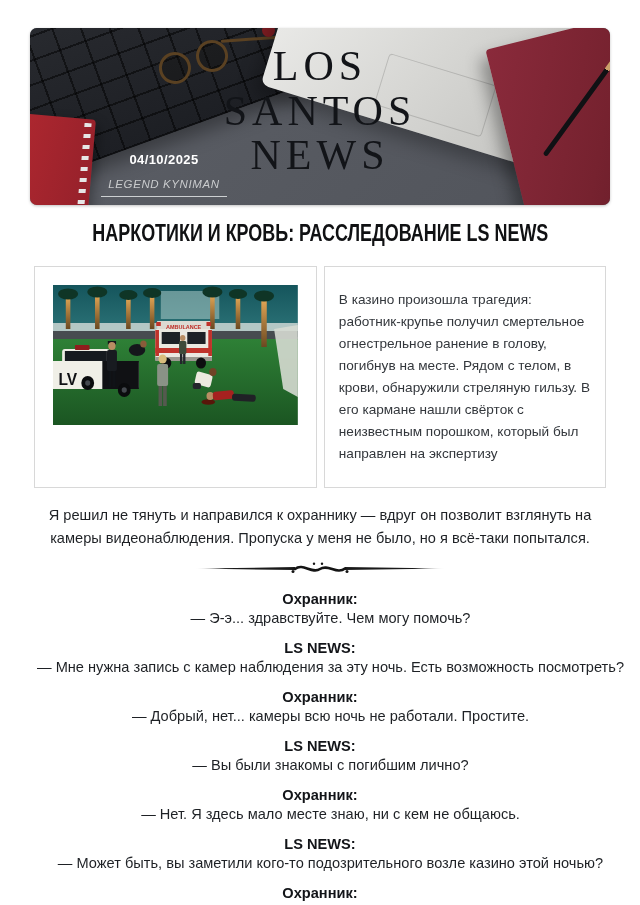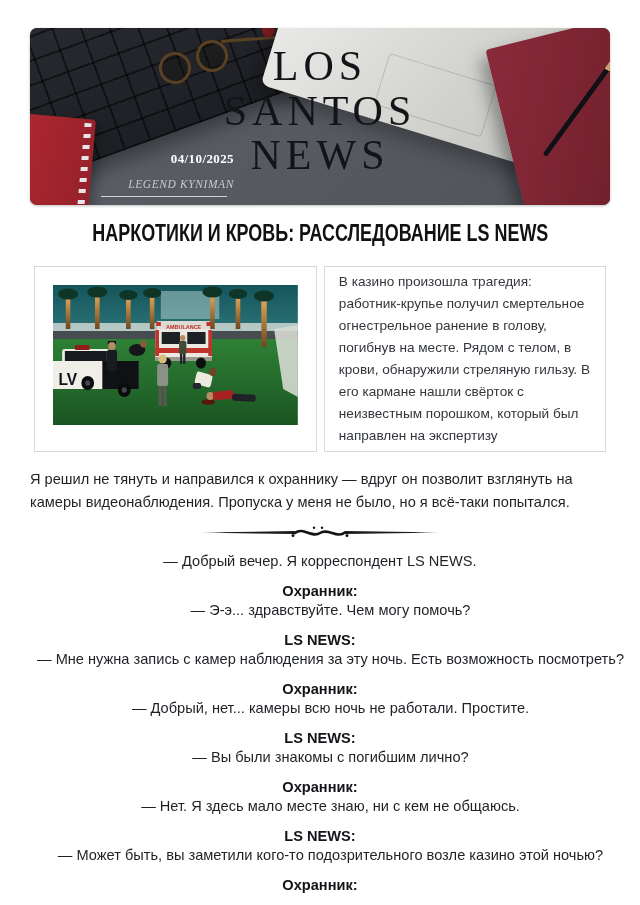--- a/index.html
+++ b/index.html
@@ -66,43 +66,43 @@
   .pen {
     position:absolute; right:24px; top:8px; width:5px; height:132px;
     transform:rotate(36deg); border-radius:3px;
     background:linear-gradient(#15161a 0%, #15161a 12%, #caa06a 12%, #caa06a 20%, #101114 20%);
   }
   .masthead {
     position:absolute; left:0; right:0; top:16px; text-align:center;
     font-family:"Liberation Serif", serif; color:#121418; line-height:1.06;
   }
   .masthead div { font-size:42px; letter-spacing:5px; font-weight:400; }
-  .byline { position:absolute; left:64px; bottom:8px; width:140px; text-align:right;font-family:Liberation Serif, serif; }
+  .byline { position:absolute; left:64px; bottom:8px; width:140px; text-align:center; }
   .byline .date { color:#ffffff; font-weight:bold; font-size:13px; letter-spacing:.4px; }
   .byline .author { color:#c9cbcd; font-style:italic; font-size:11.5px; margin-top:11px; letter-spacing:.6px; }
   .byline .rule { height:1px; background:#cdd0d2; margin:6px auto 0; width:126px; }
 
   
   .headline-wrap { text-align:center; margin-top:15px; height:30px; }
   .headline {
     display:inline-block; transform:scaleX(.78); transform-origin:center;
     font-weight:bold; font-size:23px; letter-spacing:0; color:#101113; white-space:nowrap;
   }
 
   
   .row { display:flex; gap:7px; margin:16px 34px 0; }
   .photo-box { flex:1; border:1px solid #d8d8d8; background:#fff; padding:18px; }
   .photo-box svg { display:block; width:100%; height:140px; }
   .lead-box {
     flex:1.03; border:1px solid #d8d8d8; background:#fff;
-    padding:4px 14px; font-size:13.6px; line-height:1.62; color:#33373c;
+    padding:22px 14px; font-size:13.6px; line-height:1.62; color:#33373c;
   }
 
   
-  .intro { margin:16px 30px 0; text-align:left; font-size:14.6px; line-height:1.55; color:#1e2125; }
+  .intro { margin:16px 30px 0; text-align:center; font-size:14.6px; line-height:1.55; color:#1e2125; }
   .divider { display:flex; justify-content:center; margin-top:11px; height:17px; }
   .opening { text-align:center; margin-top:12px; font-size:14.6px; color:#1e2125; }
   .dlg { text-align:center; margin-top:14px; }
   .dlg .spk { font-weight:bold; font-size:14.6px; color:#121418; }
   .dlg .line { margin-top:3px; font-size:14.6px; color:#1e2125;padding-left:21px; }
 </style>
 </head>
 <body>
 
 <div class="page">
@@ -269,21 +269,20 @@
       <polygon points="0,8.6 100,7.1 100,10.1" fill="url(#dl)"></polygon>
       <polygon points="150,7.1 250,8.6 150,10.1" fill="url(#dr)"></polygon>
       <path d="M100,9 C108,2.5 117,14.5 125,9 C133,3.5 142,15 150,8.5" stroke="#141414" stroke-width="2.6" fill="none" stroke-linecap="round"></path>
       <circle cx="119" cy="3.8" r="1.2" fill="#141414"></circle>
         <circle cx="127" cy="3.8" r="1.2" fill="#141414"></circle>
       <circle cx="98" cy="11.4" r="1.5" fill="#141414"></circle>
         <circle cx="152" cy="11.4" r="1.5" fill="#141414"></circle>
     </svg>
   </div>
 
-  <p class="opening">— Добрый вечер. Я корреспондент LS NEWS.</p>
 
   <div class="dlg">
     <div class="spk">Охранник:</div>
     <div class="line">— Э-э... здравствуйте. Чем могу помочь?</div>
   </div>
   <div class="dlg">
     <div class="spk">LS NEWS:</div>
     <div class="line">— Мне нужна запись с камер наблюдения за эту ночь. Есть возможность посмотреть?</div>
   </div>
   <div class="dlg">

